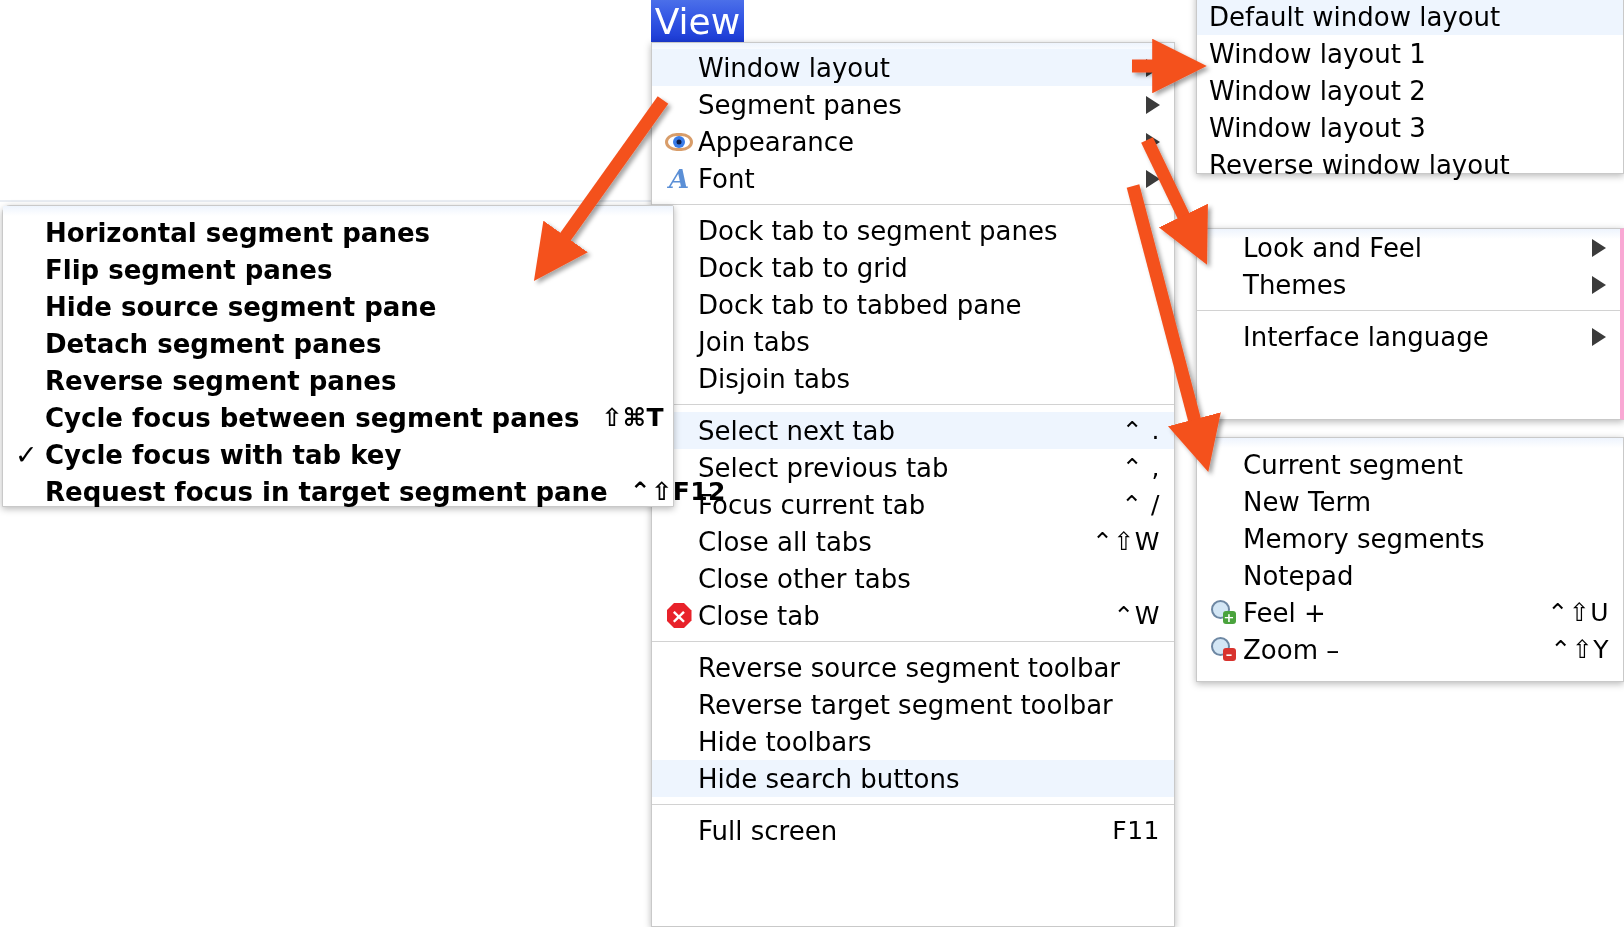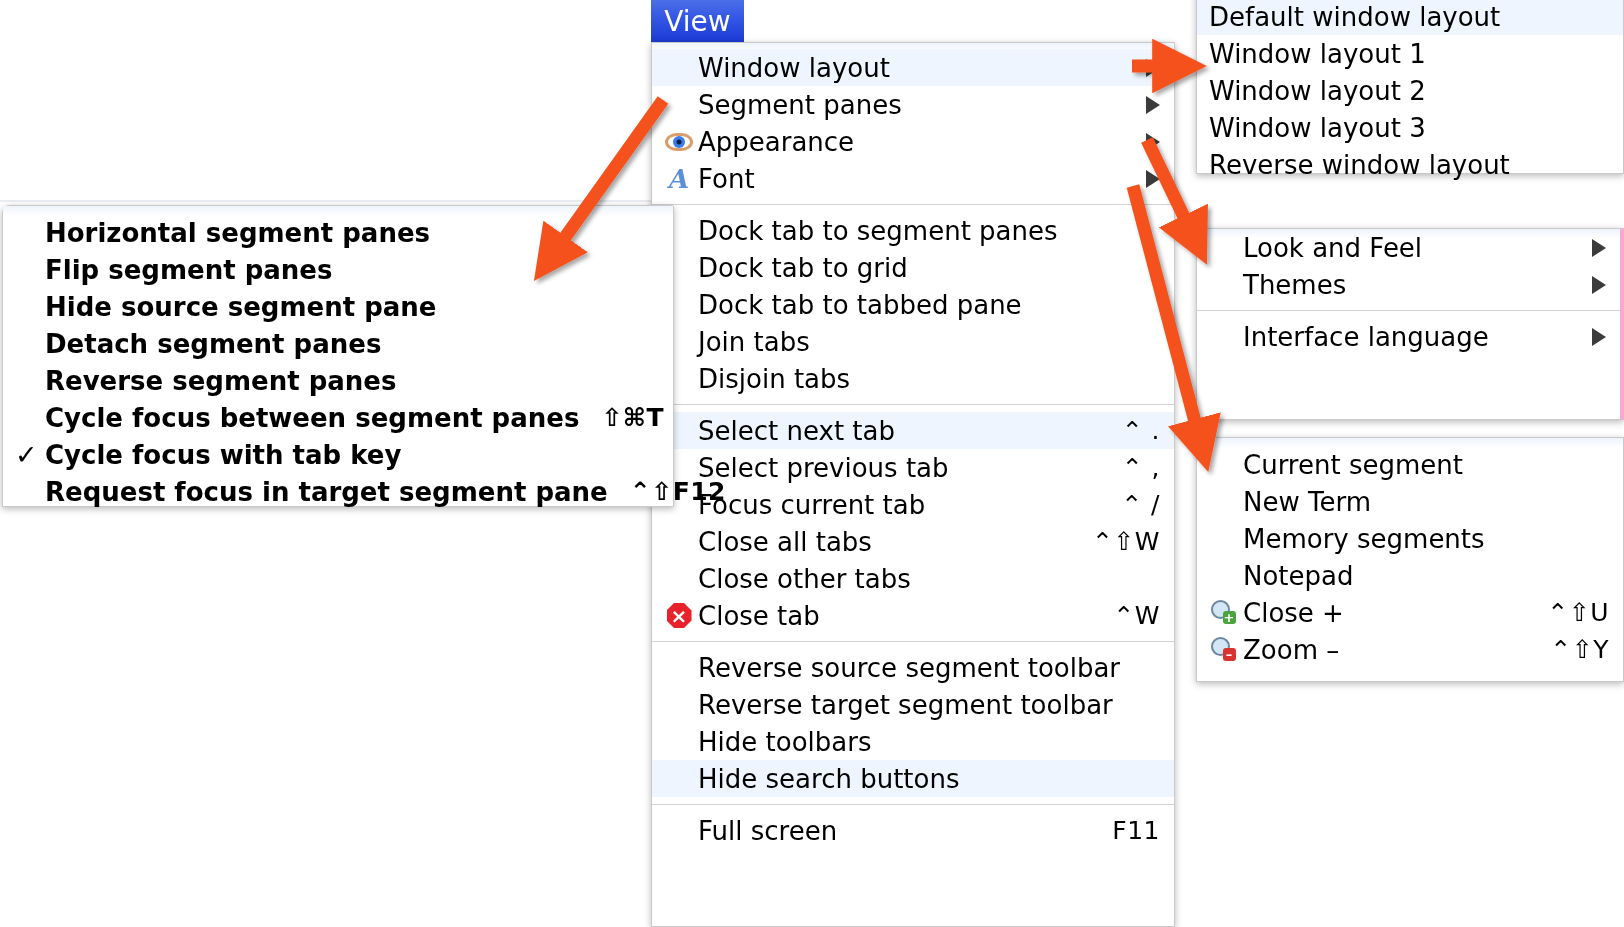--- a/index.html
+++ b/index.html
@@ -57,21 +57,21 @@
   .sep{height:1px;background:#d2d2d2;margin:7px 0;}
   .hl{background:#eef5fe;}
 
   
   .check{width:30px;min-width:30px;font-size:27px;line-height:1;}
 
   
   #view-button{
     position:absolute;left:651px;top:0px;width:93px;height:42px;
     background:linear-gradient(180deg,#4b6fe9 0%,#3356e4 45%,#1b3ad4 100%);
-    color:#ffffff;font-size:28px;
+    color:#ffffff;font-size:36px;
     display:flex;align-items:center;justify-content:center;
     box-sizing:border-box;
   }
 
   
   #menu-view      {left:651px;top:42px;width:524px;height:885px;padding-top:6px;}
   #menu-segment   {left:2px;  top:205px;width:672px;height:302px;padding-top:8px;
                    border-top-left-radius:8px;border-top-right-radius:2px;font-weight:bold;}
   #menu-winlayout {left:1196px;top:-8px;width:428px;height:182px;padding-top:6px;border-top:none;}
   #menu-appear    {left:1196px;top:228px;width:428px;height:192px;padding-top:0;
@@ -379,21 +379,21 @@
       <span class="spacer"></span>
     </div>
     <div class="mi">
       <span class="ico">
         <span class="zoom-icon plus">
           <span class="glass"></span>
           <span class="handle"></span>
           <span class="badge">+</span>
         </span>
       </span>
-      <span class="lbl">Close +</span>
+      <span class="lbl">Feel +</span>
       <span class="spacer"></span>
       <span class="accel">⌃⇧U</span>
     </div>
     <div class="mi">
       <span class="ico">
         <span class="zoom-icon minus">
           <span class="glass"></span>
           <span class="handle"></span>
           <span class="badge">–</span>
         </span>

